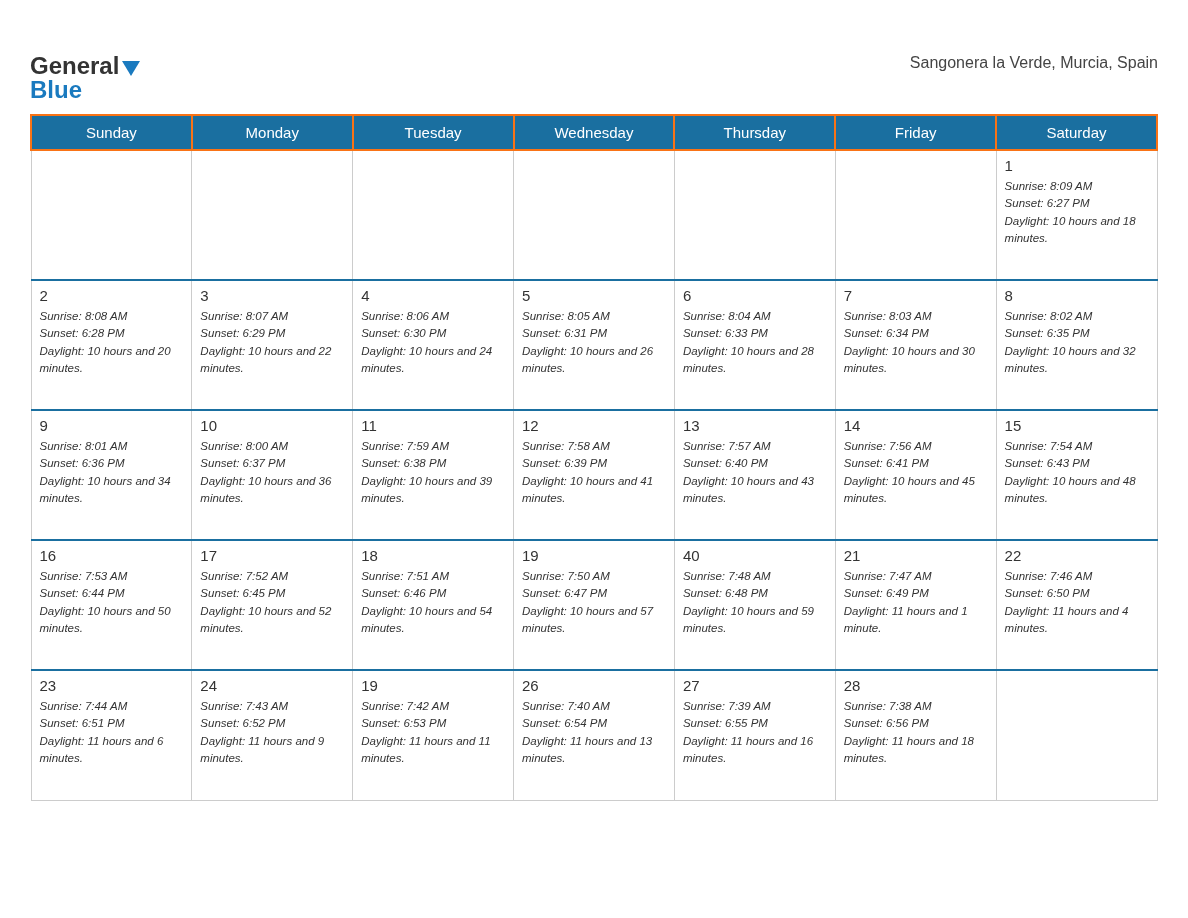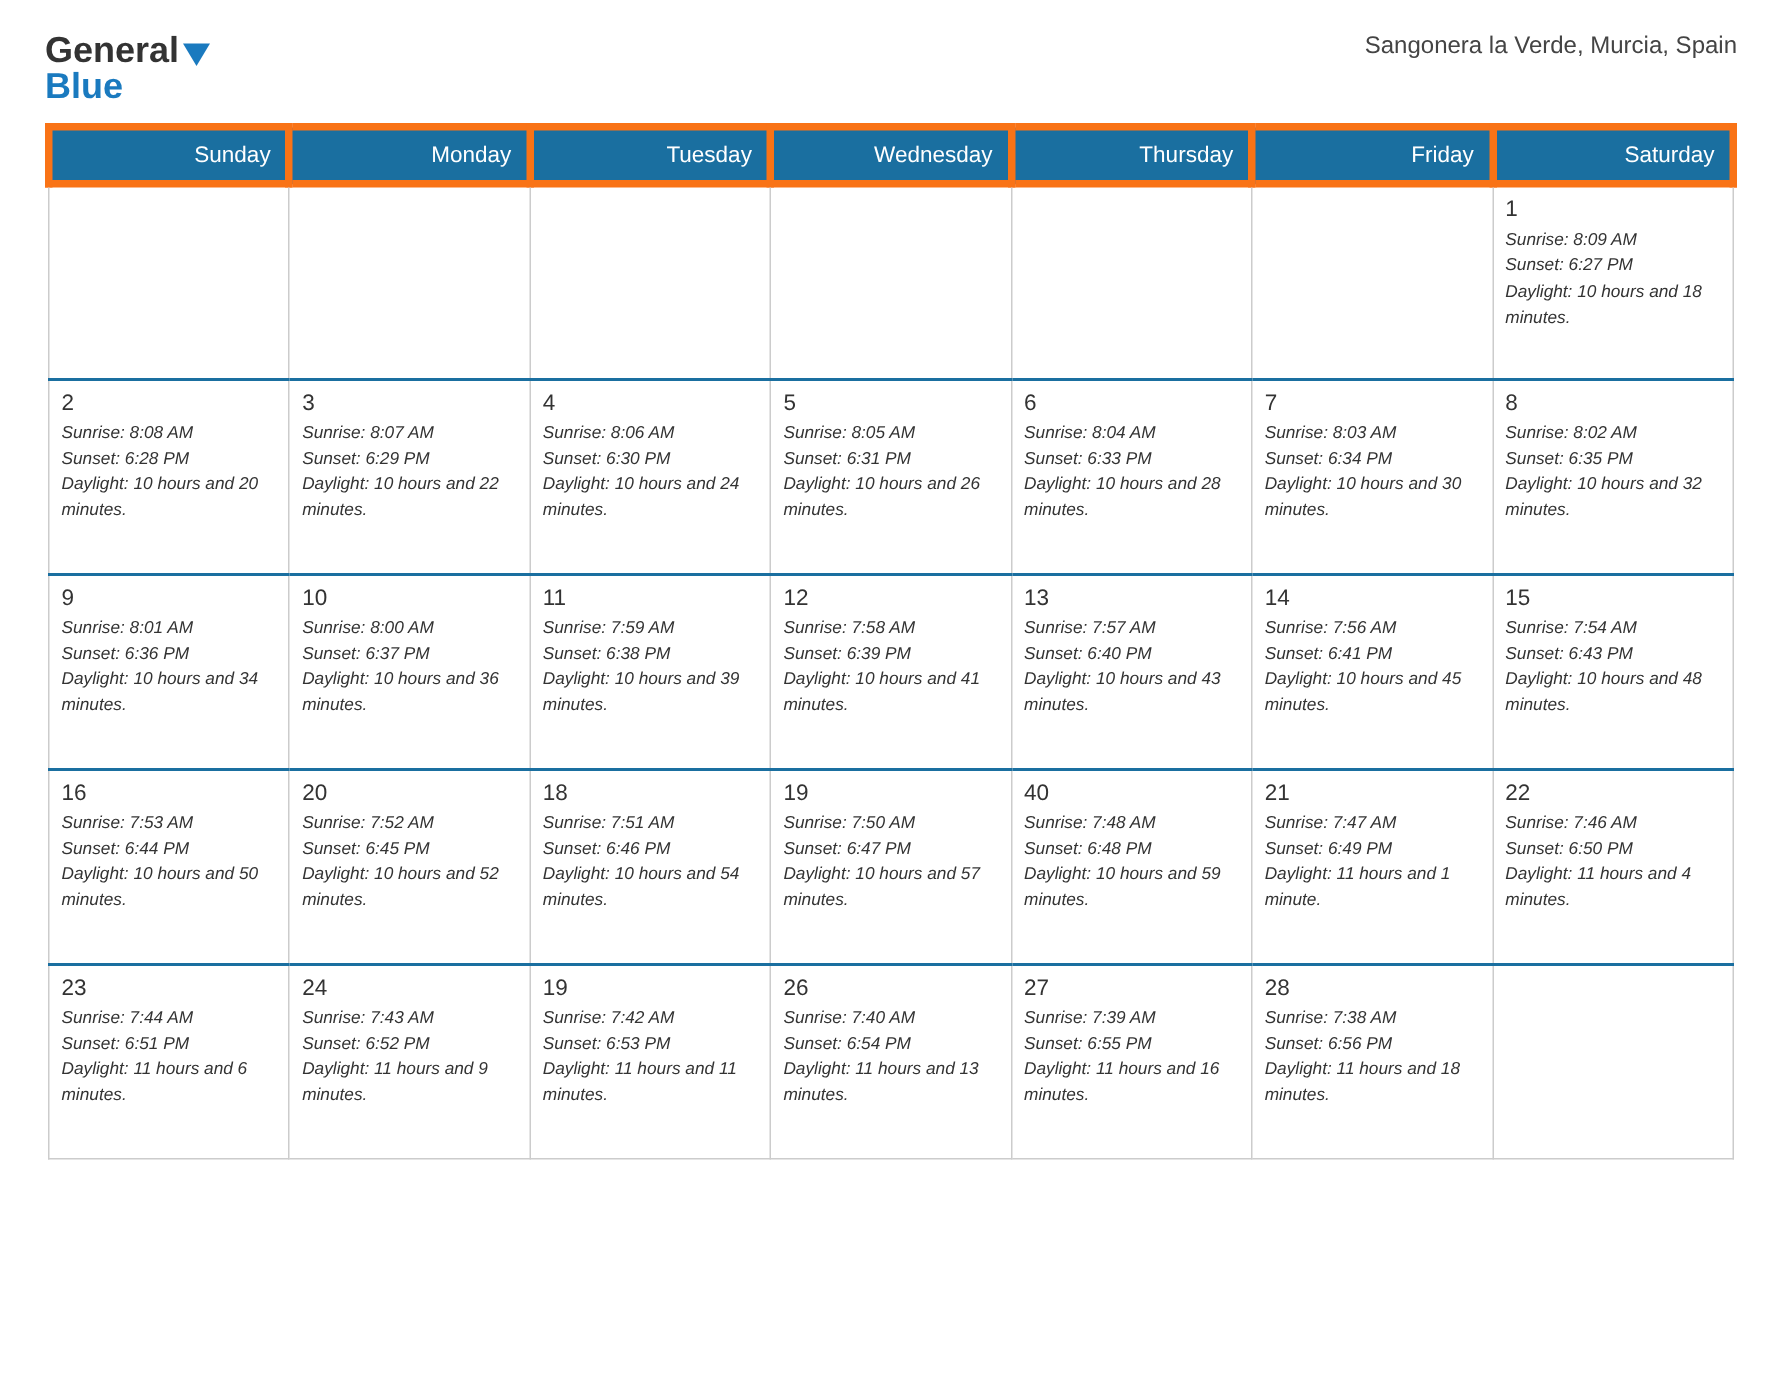--- a/index.html
+++ b/index.html
@@ -8,20 +8,21 @@
       background: #fff;
       width: 1188px;
       min-height: 918px;
       padding: 20px 30px;
     }
     .header {
       display: flex;
       justify-content: space-between;
       align-items: flex-start;
       margin-bottom: 10px;
+      margin-top: 32px;
     }
     .logo {
       display: flex;
       flex-direction: column;
       align-items: flex-start;
     }
     .logo-line {
       display: flex;
       align-items: center;
     }
@@ -42,22 +43,22 @@
       width: 100%;
       border-collapse: collapse;
       margin-top: 10px;
     }
     .calendar th {
       background-color: #1a6fa0;
       color: #fff;
       font-size: 15px;
       font-weight: normal;
       padding: 8px 10px;
-      text-align: right;
-      border: 5px solid #f97316;
+      text-align: center;
+      border: 2px solid #f97316;
     }
     .calendar td {
       vertical-align: top;
       border: 1px solid #ccc;
       border-top: 2px solid #1a6fa0;
       padding: 6px 8px;
       width: calc(100% / 7);
       min-height: 110px;
       font-size: 12px;
       color: #333;
@@ -185,21 +186,21 @@
           <span class="day-number">15</span>
           <div class="day-info">Sunrise: 7:54 AM<br>Sunset: 6:43 PM<br>Daylight: 10 hours and 48 minutes.</div>
         </td>
       </tr>
       <tr>
         <td>
           <span class="day-number">16</span>
           <div class="day-info">Sunrise: 7:53 AM<br>Sunset: 6:44 PM<br>Daylight: 10 hours and 50 minutes.</div>
         </td>
         <td>
-          <span class="day-number">20</span>
+          <span class="day-number">17</span>
           <div class="day-info">Sunrise: 7:52 AM<br>Sunset: 6:45 PM<br>Daylight: 10 hours and 52 minutes.</div>
         </td>
         <td>
           <span class="day-number">18</span>
           <div class="day-info">Sunrise: 7:51 AM<br>Sunset: 6:46 PM<br>Daylight: 10 hours and 54 minutes.</div>
         </td>
         <td>
           <span class="day-number">19</span>
           <div class="day-info">Sunrise: 7:50 AM<br>Sunset: 6:47 PM<br>Daylight: 10 hours and 57 minutes.</div>
         </td>

